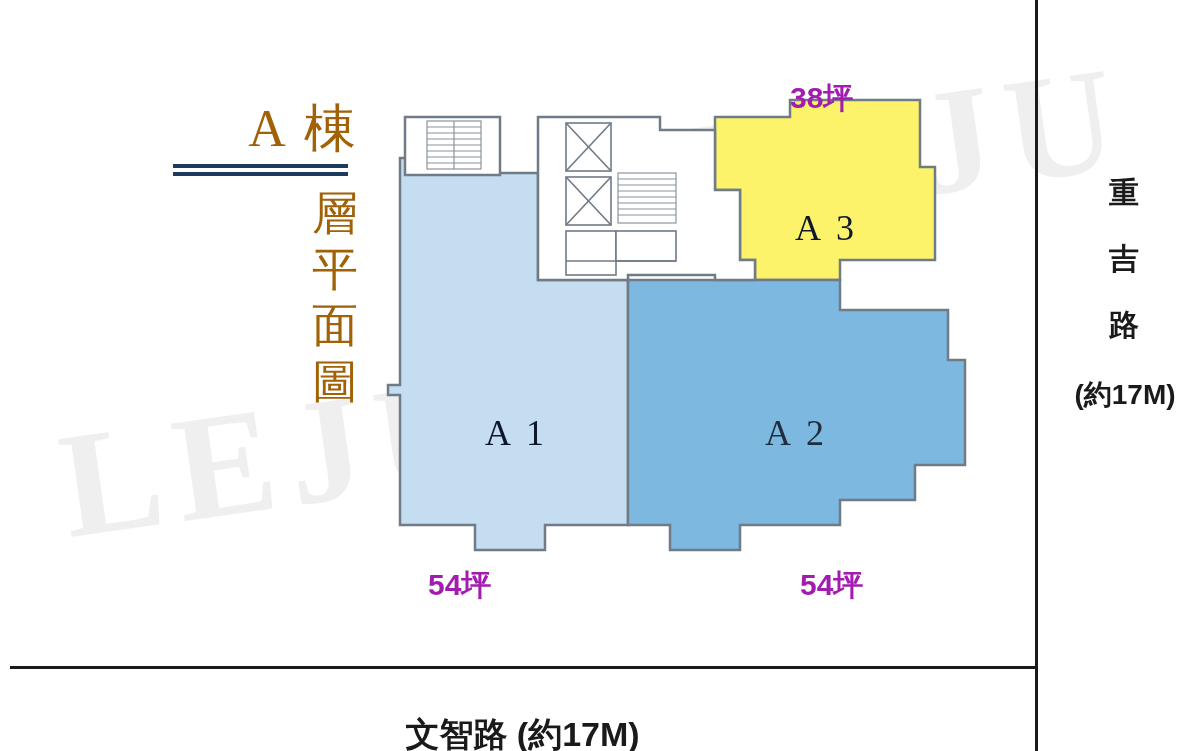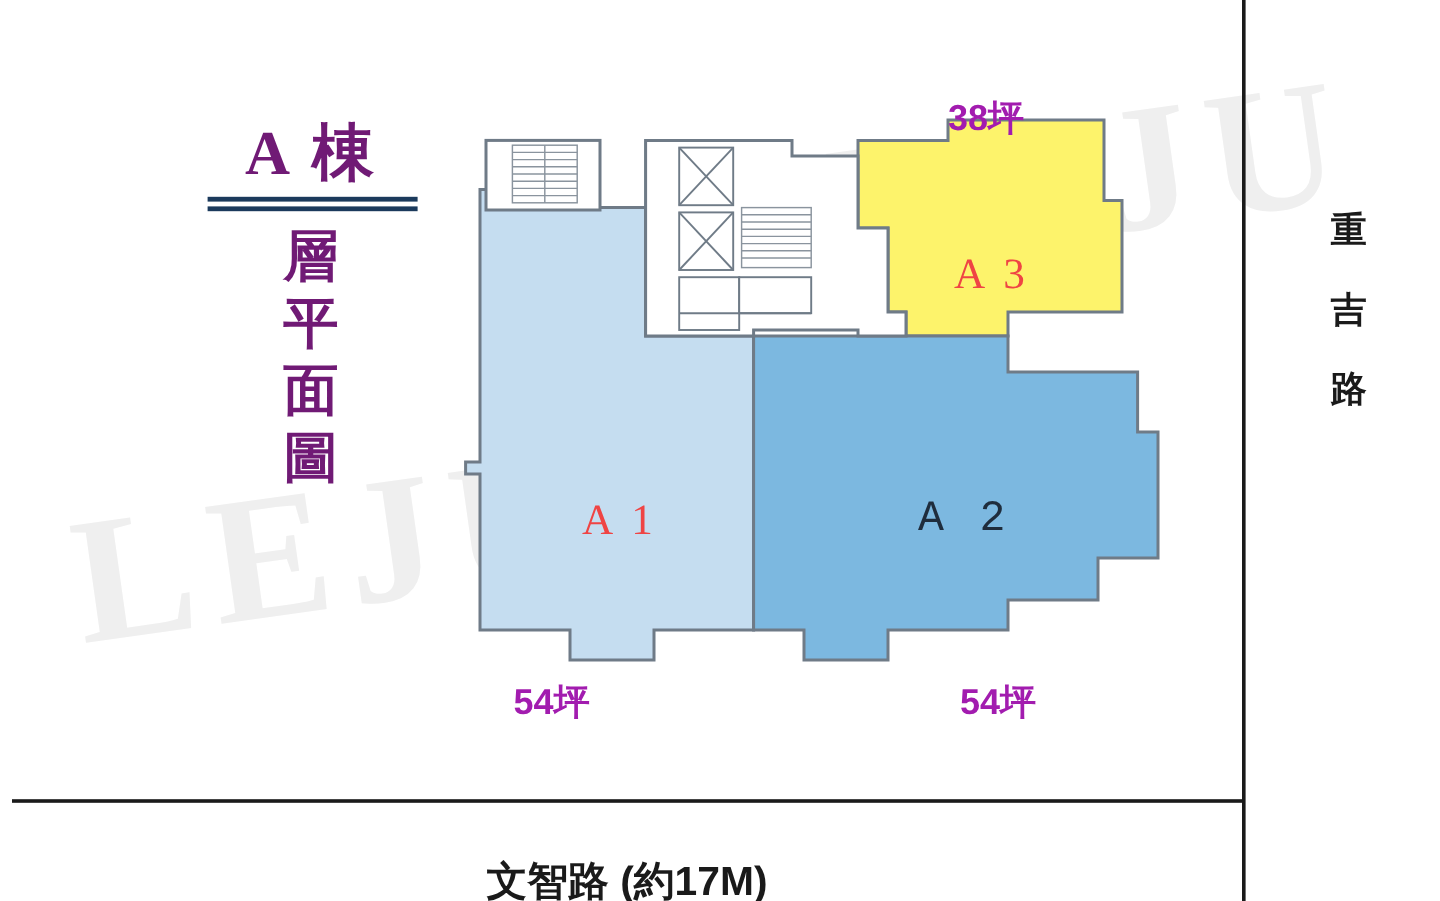--- a/index.html
+++ b/index.html
@@ -36,24 +36,24 @@
   }
   .hline{
     position:absolute;
     left:10px;top:666px;width:1025px;height:3px;
     background:#1a1a1a;
   }
 
   
   #title-block{
     position:absolute;left:160px;top:100px;width:200px;
-    text-align:center;
-    color:#701a75;
+    text-align:right;
+    color:#a16207;
     font-family:"Liberation Serif","DejaVu Serif",serif;
-    font-weight:700;
+    font-weight:400;
   }
   #title-line1{font-size:52px;line-height:58px;letter-spacing:4px;}
   #title-rule{
     width:175px;height:4px;background:#1b3a5c;margin:6px auto 4px auto;
   }
   #title-line2{font-size:60px;line-height:66px;letter-spacing:2px;}
   #title-rule2{
     width:175px;height:4px;background:#1b3a5c;margin:4px auto 10px auto;
   }
   #title-vert{
@@ -89,25 +89,25 @@
     position:absolute;font-size:30px;font-weight:700;color:#a21caf;
     white-space:nowrap;
   }
   #area-a3{left:790px;top:78px;}
   #area-a1{left:428px;top:565px;}
   #area-a2{left:800px;top:565px;}
 
   
   .unit-label{
     position:absolute;font-family:"Liberation Serif","DejaVu Serif",serif;
-    font-size:36px;color:#ef4444;letter-spacing:4px;white-space:nowrap;
+    font-size:36px;color:#0f172a;letter-spacing:4px;white-space:nowrap;
   }
   #label-a3{left:795px;top:207px;}
   #label-a1{left:485px;top:412px;}
-  #label-a2{left:765px;top:412px;color:#1f2d3d;font-family:Liberation Mono, monospace;}
+  #label-a2{left:765px;top:412px;color:#1f2d3d;}
 </style>
 </head>
 <body>
 
 <div id="page">
 
   <div class="watermark wm1">LEJU</div>
   <div class="watermark wm2">LEJU</div>
 
   <div class="vline"></div>
@@ -122,20 +122,21 @@
       <span>平</span>
       <span>面</span>
       <span>圖</span>
     </div>
   </div>
 
   <div id="road-right">
     <span class="ch">重</span>
     <span class="ch">吉</span>
     <span class="ch">路</span>
+    <span class="width">(約17M)</span>
   </div>
 
   <div id="road-bottom">文智路 (約17M)</div>
 
   <div id="plan">
     <svg width="660" height="530" viewBox="0 0 660 530" xmlns="http://www.w3.org/2000/svg">
       <g stroke="#6f7b87" stroke-width="2.5" fill="none" stroke-linejoin="miter">
 
         <path fill="#fdf36b" stroke="#6f7b87" d="M 345,35 L 345,22 L 420,22 L 420,5 L 550,5 L 550,72 L 565,72
                  L 565,165 L 470,165 L 470,185 L 385,185 L 385,165 L 370,165

